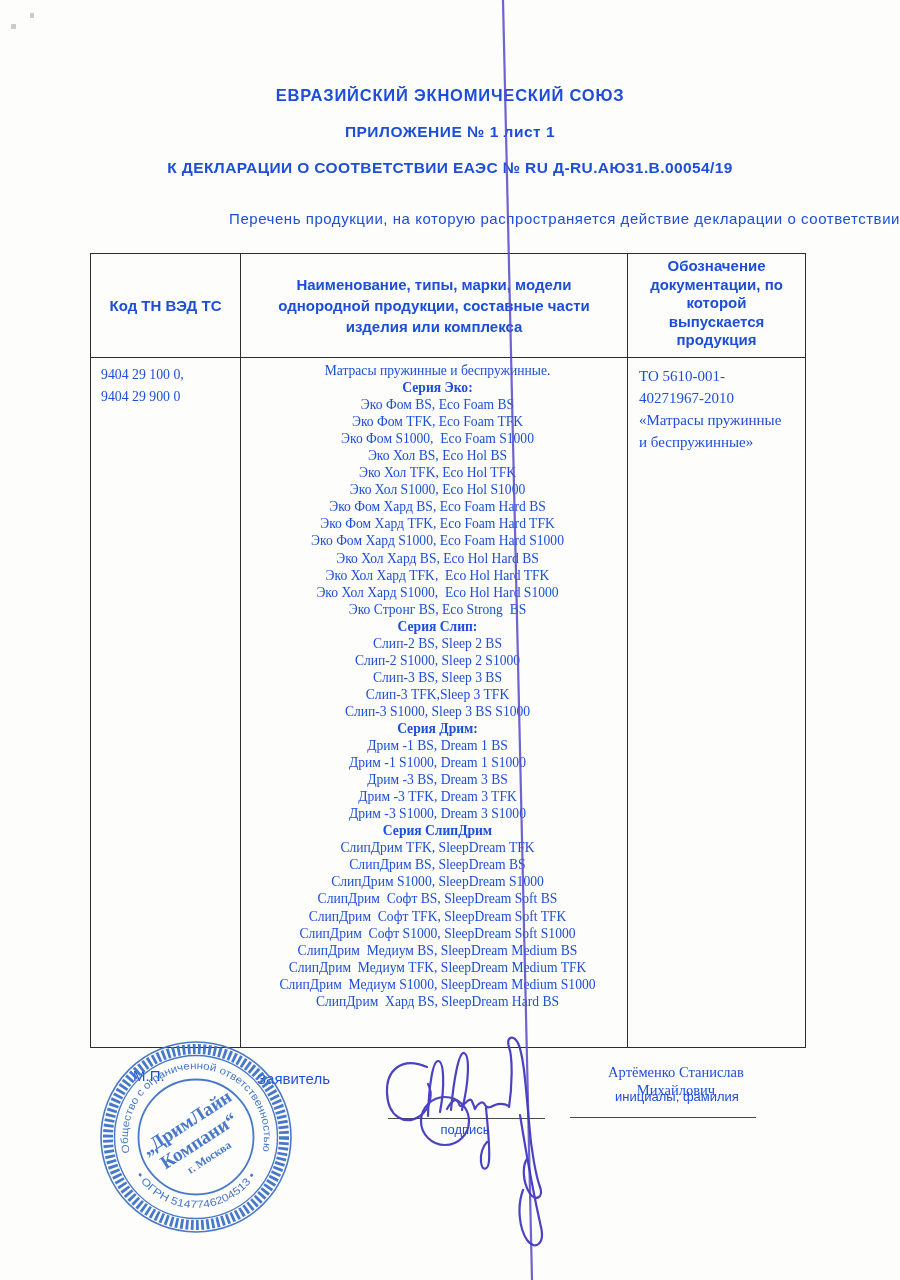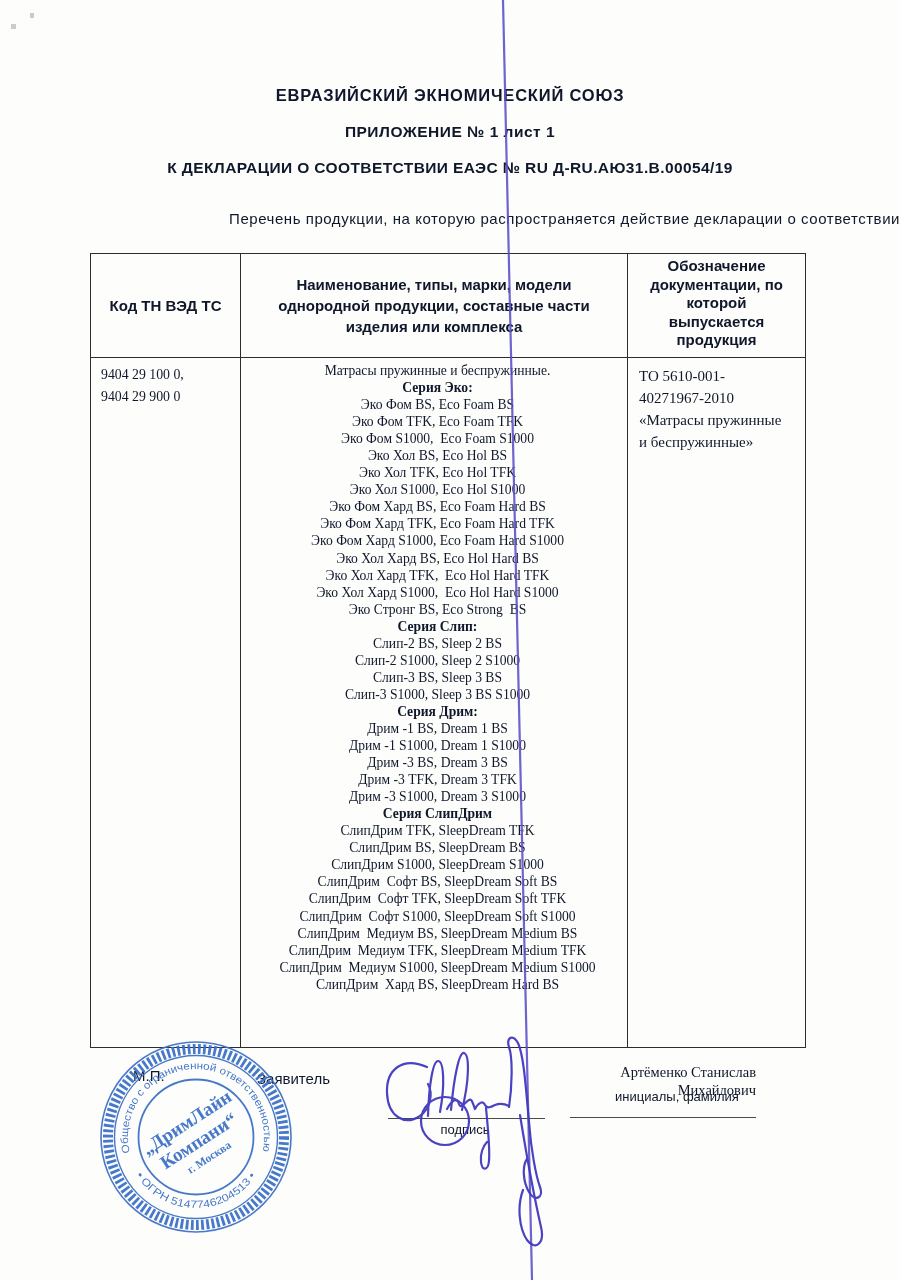--- a/index.html
+++ b/index.html
@@ -1,17 +1,17 @@
 <!DOCTYPE html>
 <html><head>
 <meta charset="utf-8">
 <style>
   html,body{margin:0;padding:0;background:#e8e8e8;}
   .page{position:relative;width:900px;height:1280px;background:#fdfdfc;overflow:hidden;
-        font-family:"Liberation Sans",sans-serif;color:#0f172a;}
+        font-family:"Liberation Sans",sans-serif;color:#1d4ed8;}
   .abs{position:absolute;}
   .titles div{position:absolute;left:0;right:0;text-align:center;font-weight:bold;}
   .t1{top:86px;font-size:16.5px;letter-spacing:.8px;}
   .t2{top:123px;font-size:15.5px;letter-spacing:.5px;}
   .t3{top:159px;font-size:15.5px;letter-spacing:.4px;}
   .subtitle{position:absolute;left:0;right:0;top:210px;text-align:right;
             font-size:15px;letter-spacing:.55px;font-weight:normal;}
   
   .doc-table{position:absolute;left:90px;top:253px;width:716px;height:795px;
              border:1.6px solid #2d2d2d;box-sizing:border-box;display:grid;
@@ -25,21 +25,21 @@
   .b1{padding:6px 4px 0 10px;font-size:13.8px;line-height:21.5px;}
   .b2{padding:4px 2px 0 9px;font-size:13.6px;line-height:17.05px;}
   .b2 div{white-space:pre;text-align:center;}
   .b2 .bold{font-weight:bold;}
   .b3{padding:7px 4px 0 11px;font-size:15px;line-height:22px;}
   
   .mp{left:133px;top:1067px;font-size:15px;}
   .applicant{left:257px;top:1070px;font-size:15px;}
   .sigrule{left:388px;top:1118px;width:157px;border-top:1.4px solid #4a4a4a;height:0;}
   .sigcap{left:410px;top:1122px;width:110px;text-align:center;font-size:13px;}
-  .nameblock{left:596px;top:1063px;width:160px;text-align:right;
+  .nameblock{left:596px;top:1063px;width:160px;text-align:center;
              font-family:"Liberation Serif",serif;font-size:14.5px;line-height:18px;}
   .namerule{left:570px;top:1117px;width:186px;border-top:1.4px solid #4a4a4a;height:0;}
   .namecap{left:592px;top:1089px;width:170px;text-align:center;font-size:13px;}
   .speck{background:#9a9a9a;opacity:.5;}
   .overlay{position:absolute;left:0;top:0;width:900px;height:1280px;pointer-events:none;}
   .ringtext{font-family:"Liberation Sans",sans-serif;font-size:10.5px;}
   .stampname{font-family:"Liberation Serif",serif;font-weight:bold;font-size:19px;}
   .stampcity{font-family:"Liberation Serif",serif;font-weight:bold;font-size:11.5px;}
 </style>
 </head>
@@ -84,20 +84,21 @@
         <div>Эко Фом Хард TFK, Eco Foam Hard TFK</div>
         <div>Эко Фом Хард S1000, Eco Foam Hard S1000</div>
         <div>Эко Хол Хард BS, Eco Hol Hard BS</div>
         <div>Эко Хол Хард TFK,  Eco Hol Hard TFK</div>
         <div>Эко Хол Хард S1000,  Eco Hol Hard S1000</div>
         <div>Эко Стронг BS, Eco Strong  BS</div>
         <div class="bold">Серия Слип:</div>
         <div>Слип-2 BS, Sleep 2 BS</div>
         <div>Слип-2 S1000, Sleep 2 S1000</div>
         <div>Слип-3 BS, Sleep 3 BS</div>
+        <div>Слип-3 TFK,Sleep 3 TFK</div>
         <div>Слип-3 S1000, Sleep 3 BS S1000</div>
         <div class="bold">Серия Дрим:</div>
         <div>Дрим -1 BS, Dream 1 BS</div>
         <div>Дрим -1 S1000, Dream 1 S1000</div>
         <div>Дрим -3 BS, Dream 3 BS</div>
         <div>Дрим -3 TFK, Dream 3 TFK</div>
         <div>Дрим -3 S1000, Dream 3 S1000</div>
         <div class="bold">Серия СлипДрим</div>
         <div>СлипДрим TFK, SleepDream TFK</div>
         <div>СлипДрим BS, SleepDream BS</div>

